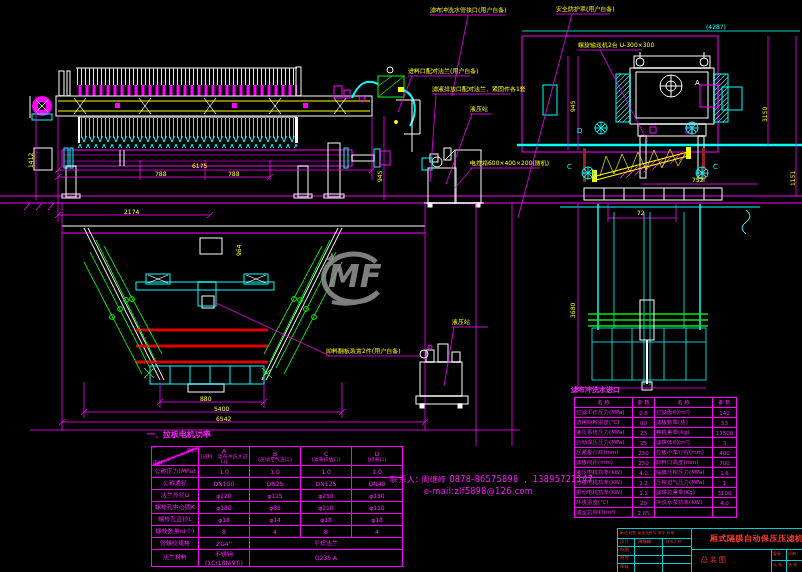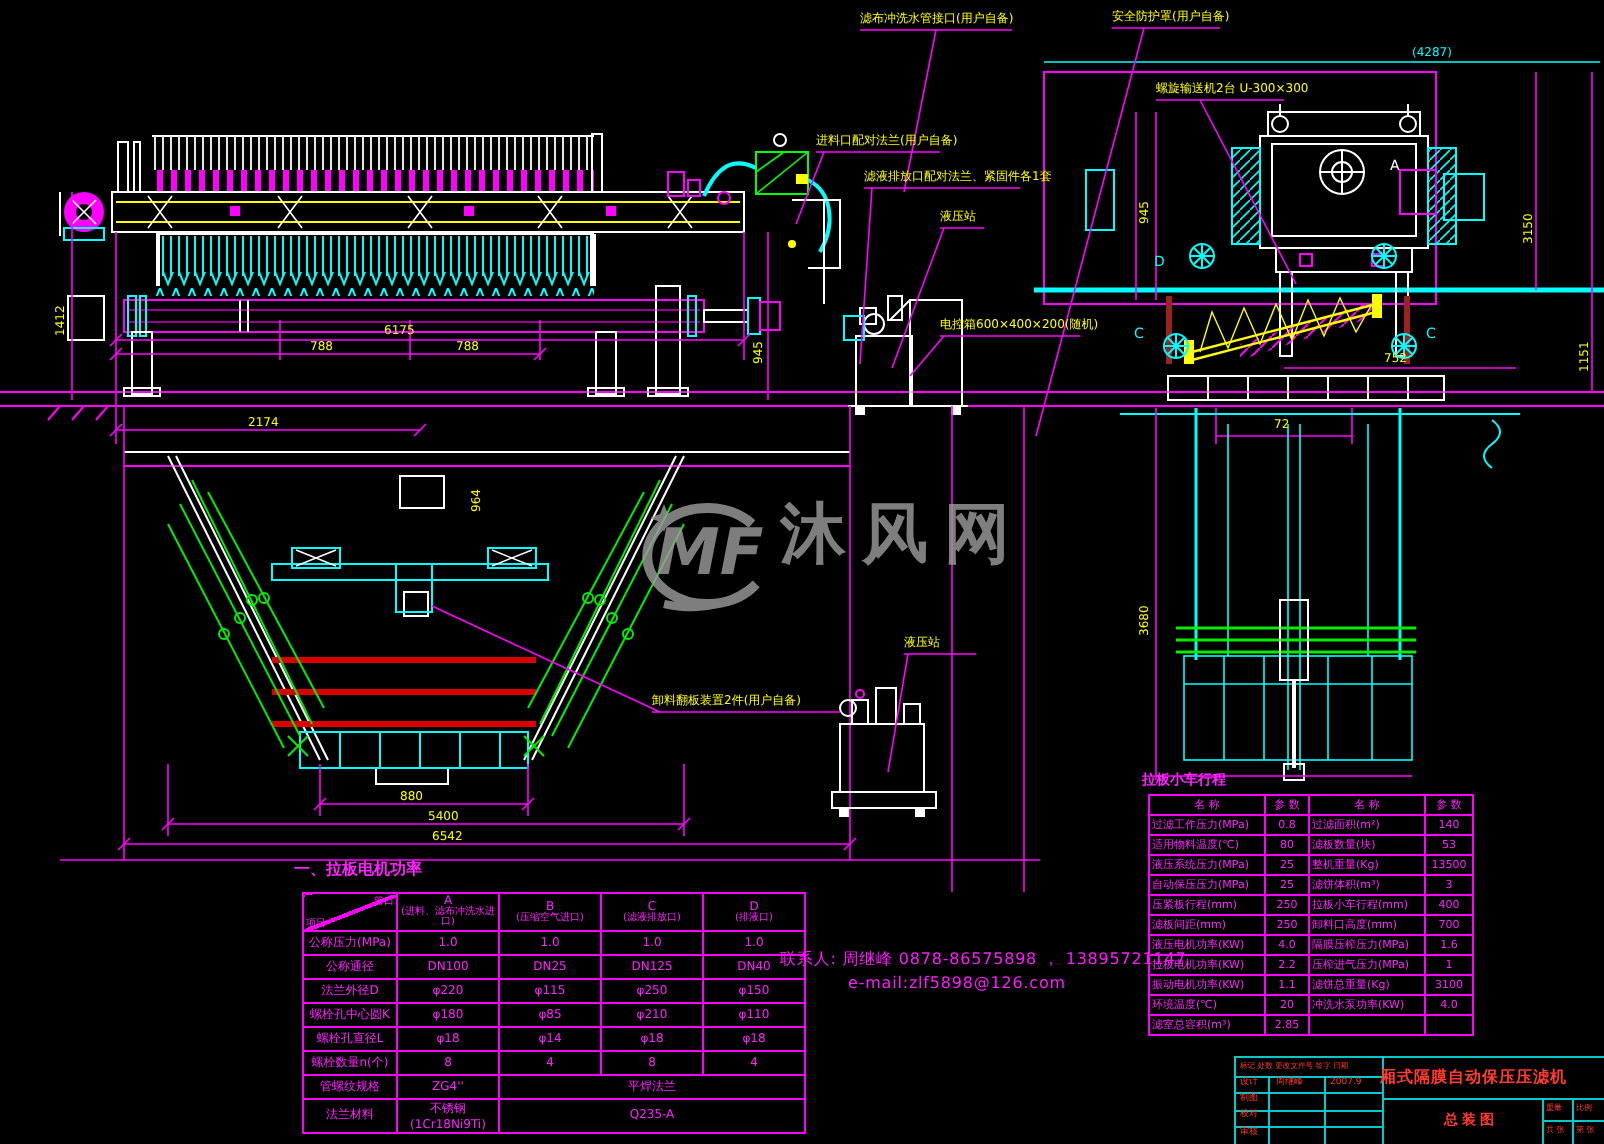--- a/index.html
+++ b/index.html
@@ -458,21 +458,21 @@
     <td colspan="3">平焊法兰</td>
   </tr>
   <tr>
     <td>法兰材料</td>
     <td>不锈钢(1Cr18Ni9Ti)</td>
     <td colspan="3">Q235-A</td>
   </tr>
 </tbody>
     </table>
 
-<span class="t ttitle" style="left:571px;top:387px;font-size:7px">拉板小车行程</span>
+<span class="t ttitle" style="left:571px;top:387px;font-size:7px">滤布冲洗水进口</span>
 <table class="tab ttab" style="left:574px;top:397px;width:158px">
   <tbody>
         <tr>
     <td style="width:57px">名  称</td>
     <td style="width:21px">参 数</td>
     <td style="width:57px">名  称</td>
     <td style="width:23px">参 数</td>
   </tr>
   <tr>
           <td class="lb">过滤工作压力(MPa)</td>
@@ -558,31 +558,30 @@
   <div class="tb-line" style="left:153px;top:20px;width:1px;height:23px"></div>
   <div class="tb-line" style="left:153px;top:31px;width:31px;height:1px"></div>
   <div class="tb-line" style="left:168px;top:20px;width:1px;height:23px"></div>
   <span class="red" style="left:2px;top:2px;font-size:3.8px">标记 处数 更改文件号 签字 日期</span>
   <span class="red" style="left:2px;top:11px;font-size:4.5px">设计</span>
   <span class="red" style="left:20px;top:11px;font-size:4.5px">周继峰</span>
   <span class="red" style="left:47px;top:11px;font-size:4.5px">2007.9</span>
   <span class="red" style="left:2px;top:19px;font-size:4.5px">制图</span>
   <span class="red" style="left:2px;top:27px;font-size:4.5px">校对</span>
   <span class="red" style="left:2px;top:36px;font-size:4.5px">审核</span>
-  <span class="red" style="left:72px;top:6px;font-size:8px;font-weight:bold;letter-spacing:.5px">厢式隔膜自动保压压滤机</span>
-  <span class="red" style="left:104px;top:28px;font-size:7px;font-weight:bold;letter-spacing:2px">总装图</span>
+  <span class="red" style="left:92px;top:6px;font-size:8px;font-weight:bold;letter-spacing:.5px">厢式隔膜自动保压压滤机</span>
+  <span class="red" style="left:83px;top:28px;font-size:7px;font-weight:normal;letter-spacing:2px">总装图</span>
   <span class="red" style="left:155px;top:23px;font-size:4px">重量</span>
   <span class="red" style="left:170px;top:23px;font-size:4px">比例</span>
   <span class="red" style="left:155px;top:34px;font-size:4px">共 张</span>
   <span class="red" style="left:170px;top:34px;font-size:4px">第 张</span>
 </div>
 
 <div class="wm">
   <svg width="78" height="70" viewBox="0 0 78 70">
     <path d="M64 16 A30 24 0 1 0 66 46" fill="none" stroke="#9a9a9a" stroke-width="5"></path>
     <path d="M66 46 q-20 16 -46 10" fill="none" stroke="#9a9a9a" stroke-width="4"></path>
     <path d="M20 6 l2 5 5 2 -5 2 -2 5 -2 -5 -5 -2 5 -2 z" fill="#9a9a9a"></path>
   </svg>
   <span style="left:16px;top:14px;font-size:32px;font-weight:bold;font-style:italic">MF</span>
-  <span style="left:78px;top:4px;font-size:33px;font-weight:bold;letter-spacing:8px">沐风网</span>
 </div>
 
 </div>
 
 </body></html>

